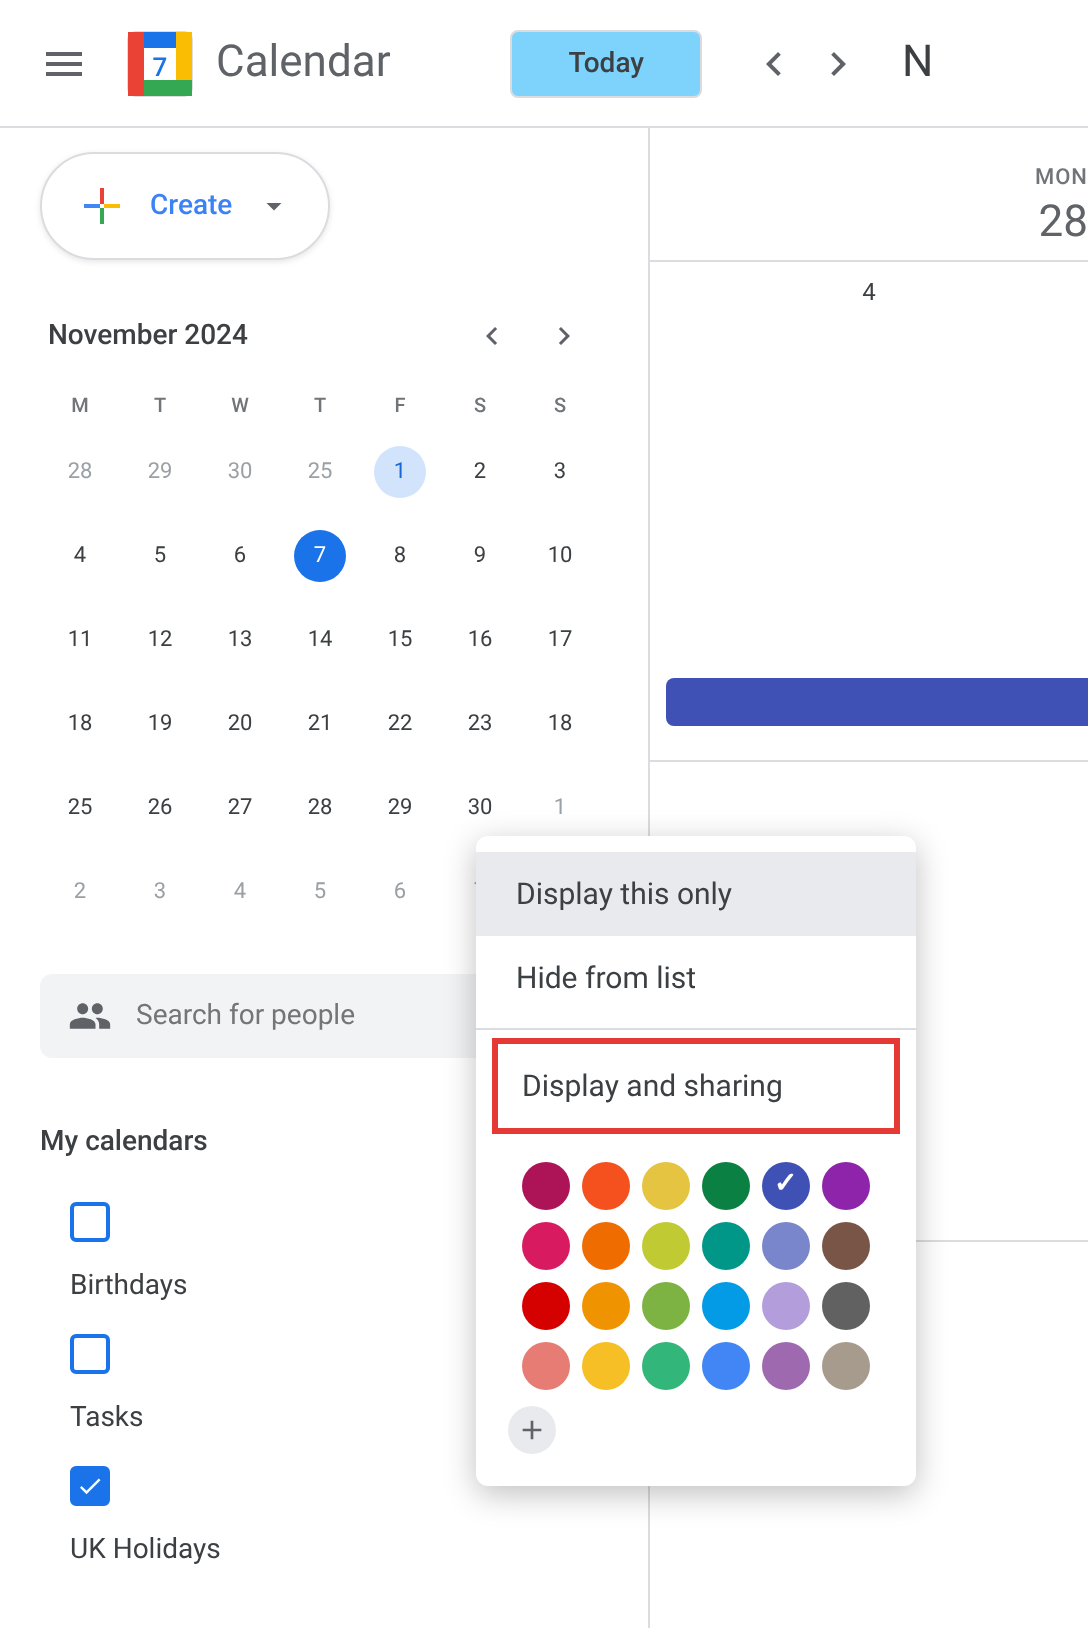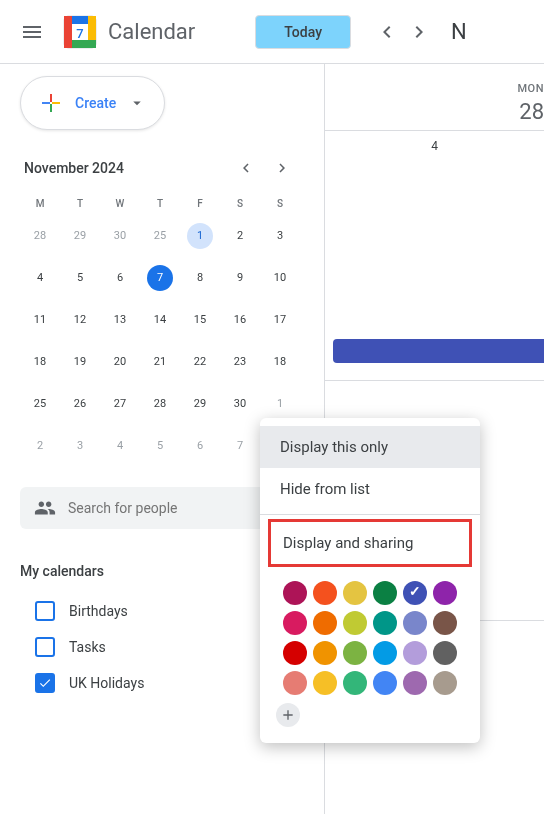--- a/index.html
+++ b/index.html
@@ -37,40 +37,40 @@
 .mini-day.today span { background: #1a73e8; color: #fff; border-radius: 50%; width: 26px; height: 26px; display: inline-flex; align-items: center; justify-content: center; }
 .mini-day.d1 span { background: #d2e3fc; color: #1967d2; border-radius: 50%; width: 26px; height: 26px; display: inline-flex; align-items: center; justify-content: center; }
 .mini-day span { display: inline-block; width: 26px; height: 26px; line-height: 26px; }
 
 .search-people { margin-top: 20px; display: flex; align-items: center; background: #f1f3f4; border-radius: 6px; padding: 10px 14px; width: 280px; }
 .search-people svg { width: 22px; height: 22px; fill: #5f6368; }
 .search-input { border: none; background: transparent; outline: none; margin-left: 12px; font-size: 14px; color: #000000; flex: 1; }
 
 .section-title { font-size: 14px; color: #3c4043; font-weight: 500; margin-top: 34px; }
 .cal-list { margin-top: 14px; }
-.cal-item { display: flex; align-items: center; gap: 14px; padding: 8px 15px; cursor: pointer; }
+.cal-item { display: flex; gap: 14px; padding: 8px 15px; cursor: pointer; flex-direction: column; }
 .checkbox { width: 20px; height: 20px; border: 2px solid; border-radius: 3px; display: flex; align-items: center; justify-content: center; }
 .checkbox.checked { background: var(--c); }
 .checkbox.checked svg { width: 14px; height: 14px; fill: #fff; }
 .cal-name { font-size: 14px; color: #3c4043; }
 
 .other-head { display: flex; align-items: center; justify-content: space-between; margin-top: 22px; width: 280px; }
 .other-icons { display: flex; gap: 14px; }
 .other-icons div { width: 24px; height: 24px; display: flex; align-items: center; justify-content: center; cursor: pointer; }
 .other-icons svg { width: 20px; height: 20px; fill: #5f6368; }
 
 .grid-area { flex: 1; border-left: 1px solid #dadce0; position: relative; }
 .day-header { text-align: right; padding: 18px 0 6px; }
 .dow-label { font-size: 11px; color: #70757a; font-weight: 500; letter-spacing: 0.5px; }
 .date-num { font-size: 22px; color: #5f6368; margin-top: 4px; }
 .grid-row { border-top: 1px solid #dadce0; height: 250px; position: relative; }
 .date-cell { font-size: 12px; color: #3c4043; padding: 8px 0; text-align: center; }
 .event-bar { position: absolute; left: 8px; right: 0; top: 208px; height: 24px; background: #3f51b5; border-radius: 4px 0 0 4px; }
 
-.context-menu { position: absolute; left: 260px; top: 418px; width: 220px; background: #fff; border-radius: 6px; box-shadow: 0 4px 16px rgba(0,0,0,0.25); padding: 8px 0; z-index: 10; }
+.context-menu { position: absolute; left: 238px; top: 418px; width: 220px; background: #fff; border-radius: 6px; box-shadow: 0 4px 16px rgba(0,0,0,0.25); padding: 8px 0; z-index: 10; }
 .menu-item { padding: 12px 20px; font-size: 15px; color: #3c4043; cursor: pointer; }
 .menu-item.hover { background: #e8eaed; }
 .menu-divider { height: 1px; background: #dadce0; margin: 4px 0; }
 .highlight-box { border: 3px solid #e53935; margin: 2px 8px; }
 .highlight-box .menu-item { padding: 12px 12px; }
 
 .color-grid { display: grid; grid-template-columns: repeat(6, 24px); gap: 6px; padding: 12px 16px 8px; justify-content: center; }
 .color-dot { width: 24px; height: 24px; border-radius: 50%; cursor: pointer; position: relative; }
 .color-dot.sel::after { content: "✓"; color: #fff; font-size: 14px; position: absolute; top: 2px; left: 6px; font-weight: bold; }
 .add-color { width: 24px; height: 24px; border-radius: 50%; background: #e8eaed; display: flex; align-items: center; justify-content: center; cursor: pointer; margin: 0 16px 8px; }

